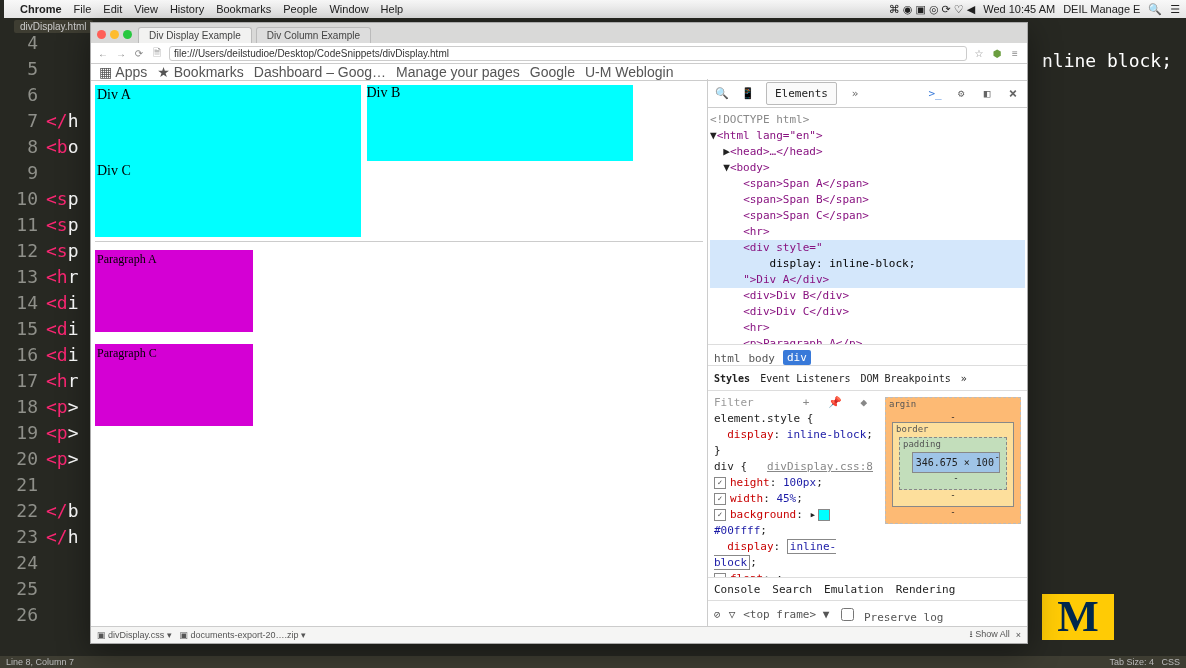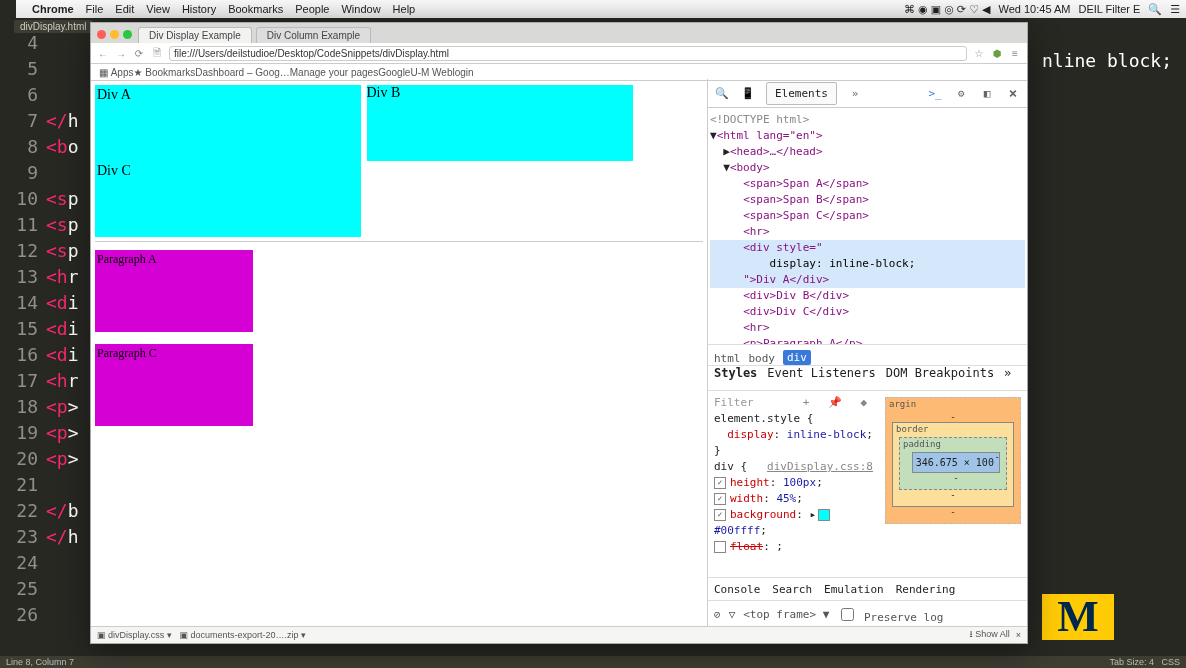--- a/index.html
+++ b/index.html
@@ -1,18 +1,18 @@
 <!DOCTYPE html>
 <html><head>
 <meta charset="utf-8">
 <style>
   html,body{margin:0;padding:0;font-family:"Helvetica Neue",Arial,sans-serif;font-size:12px;background:#1e1f1c;color:#ddd;overflow:hidden}
   .screen{position:relative;width:1186px;height:668px;background:#272822}
   
-  .menubar{position:absolute;top:0;left:16px;right:0;height:18px;background:linear-gradient(#f8f8f8,#e6e6e6);color:#222;display:flex;align-items:center;font-size:11px}
+  .menubar{position:absolute;top:0;left:4px;right:0;height:18px;background:linear-gradient(#f8f8f8,#e6e6e6);color:#222;display:flex;align-items:center;font-size:11px}
   .menubar .apple{margin:0 8px;font-size:13px}
   .menubar .mitem{margin-right:12px}
   .menubar .mitem.bold{font-weight:700}
   .menubar .right{margin-left:auto;display:flex;align-items:center;gap:8px;margin-right:6px}
   .menubar .right span{white-space:nowrap}
   
   .editor-gutter{position:absolute;left:0;top:30px;width:46px;bottom:12px;text-align:right;color:#8f908a;font-family:Menlo,monospace;font-size:18px}
   .editor-gutter div{padding-right:8px;line-height:26px}
   .editor-body{position:absolute;left:46px;top:30px;right:0;bottom:12px;font-family:Menlo,monospace;font-size:18px;line-height:26px;color:#f8f8f2;overflow:hidden}
   .editor-body .row{height:26px;white-space:pre}
@@ -24,21 +24,21 @@
   .chrome{position:absolute;left:90px;top:22px;width:936px;height:620px;background:#fff;border:1px solid #aaa;box-shadow:0 8px 30px rgba(0,0,0,.4)}
   .chrome-tabs{height:20px;background:#d9d9d8;display:flex;align-items:flex-end;font-size:10px;color:#444}
   .chrome-tabs .lights{display:flex;gap:4px;margin:0 6px 4px 6px}
   .chrome-tabs .lights span{width:9px;height:9px;border-radius:50%}
   .l-red{background:#ff5f57}.l-yel{background:#febc2e}.l-grn{background:#28c840}
   .chrome-tab{background:#f2f2f1;border:1px solid #bbb;border-bottom:none;border-radius:3px 3px 0 0;padding:2px 10px;margin-right:4px}
   .chrome-tab.inactive{background:#ddd}
   .chrome-url{height:20px;display:flex;align-items:center;gap:6px;padding:0 6px;border-bottom:1px solid #ccc;font-size:10px;color:#555}
   .chrome-url .nav{width:12px;text-align:center;color:#888}
   .chrome-url input{flex:1;border:1px solid #ccc;border-radius:3px;padding:1px 4px;font-size:10px;color:#333}
-  .chrome-bookmarks{height:16px;display:flex;align-items:center;padding:0 8px;border-bottom:1px solid #ccc;font-size:10px;color:#555}
+  .chrome-bookmarks{height:16px;display:flex;align-items:center;gap:10px;padding:0 8px;border-bottom:1px solid #ccc;font-size:14px;color:#555}
   .chrome-bookmarks span{white-space:nowrap}
   .chrome-content{position:absolute;top:56px;left:0;right:0;bottom:16px;display:flex}
   .page{flex:0 0 608px;padding:6px 4px;font-family:"Times New Roman",serif;font-size:14px;color:#000;overflow:hidden}
   .page .cyan{background:#00ffff;height:100px;display:inline-block;vertical-align:top}
   .page .cyan.divA{width:266px;height:152px}
   .page .cyan.divB{width:266px;height:76px;margin-left:2px}
   .page .hr{border:none;border-top:1px solid #ccc;margin:4px 0}
   .page .row1{height:152px;margin-bottom:4px}
   .page .para{background:#d400d4;width:154px;height:78px;margin:8px 0 12px 0;color:#000;font-size:12px;padding:2px 2px}
   
@@ -49,21 +49,21 @@
   .dt-toolbar .tab.active{border:1px solid #bbb;background:#fafafa;border-radius:2px}
   .dt-toolbar .spacer{flex:1}
   .dt-elements{flex:0 0 228px;overflow:auto;padding:4px 2px;line-height:16px}
   .dt-elements .ln{white-space:pre}
   .dt-elements .hl{background:#d4e7fb}
   .el-tag{color:#881280}
   .el-txt{color:#000}
   .el-com{color:#898989}
   .dt-breadcrumb{height:20px;border-top:1px solid #ddd;border-bottom:1px solid #ddd;display:flex;align-items:flex-end;gap:8px;padding:0 6px;font-size:11px;color:#555}
   .dt-breadcrumb .sel{background:#3879d9;color:#fff;padding:1px 4px;border-radius:2px}
-  .dt-subtabs{height:24px;border-bottom:1px solid #ddd;display:flex;align-items:flex-start;gap:10px;padding:0 6px;font-size:12px}
+  .dt-subtabs{height:24px;border-bottom:1px solid #ddd;display:flex;align-items:center;gap:10px;padding:0 6px;font-size:10px}
   .dt-subtabs .sel{font-weight:600}
   .dt-styles{flex:1;min-height:0;display:flex;border-bottom:1px solid #ddd}
   .dt-styles-left{flex:1;padding:4px 6px;line-height:16px;overflow:hidden}
   .dt-styles-left .filter{color:#999}
   .css-prop{color:#c80000}
   .css-val{color:#1a1aa6}
   .css-sel{color:#222}
   .chk{display:inline-block;width:10px;height:10px;border:1px solid #888;margin-right:4px;vertical-align:middle;font-size:8px;line-height:10px;text-align:center}
   .chk.on::after{content:"✓";color:#444}
   .boxmodel{width:136px;padding:6px;font-size:9px}
@@ -94,21 +94,21 @@
     <span class="mitem">Edit</span>
     <span class="mitem">View</span>
     <span class="mitem">History</span>
     <span class="mitem">Bookmarks</span>
     <span class="mitem">People</span>
     <span class="mitem">Window</span>
     <span class="mitem">Help</span>
     <div class="right">
       <span>⌘ ◉ ▣ ◎ ⟳ ♡ ◀</span>
       <span>Wed 10:45 AM</span>
-      <span>DEIL Filter E</span>
+      <span>DEIL Manage E</span>
       <span>🔍</span>
       <span>☰</span>
     </div>
   </div>
 
   <div class="tab-editor">divDisplay.html</div>
   <div class="editor-gutter">
     <div>4</div>
       <div>5</div>
       <div>6</div>
@@ -256,20 +256,21 @@
             <div><span class="filter">Filter</span>
               <span class="styles-icons">+ 📌 ◆</span></div>
             <div class="css-sel">element.style {</div>
             <div>&nbsp;&nbsp;<span class="css-prop">display</span>: <span class="css-val">inline-block</span>;</div>
             <div>}</div>
             <div><span class="css-sel">div {</span>
               <span style="float:right;color:#888;text-decoration:underline">divDisplay.css:8</span></div>
             <div><span class="chk on"></span><span class="css-prop">height</span>: <span class="css-val">100px</span>;</div>
             <div><span class="chk on"></span><span class="css-prop">width</span>: <span class="css-val">45%</span>;</div>
             <div><span class="chk on"></span><span class="css-prop">background</span>: ▸<span class="swatch"></span><span class="css-val">#00ffff</span>;</div>
+            <div>&nbsp;&nbsp;<span class="css-prop">display</span>: <span class="css-val" style="border:1px solid #888;padding:0 2px">inline-block</span>;</div>
             <div><span class="chk"></span><span class="css-prop" style="text-decoration:line-through">float</span>: ;</div>
           </div>
           <div class="boxmodel">
             <div class="bm-margin">
                 <span class="bm-lbl">argin</span>
               <div style="text-align:center">-</div>
               <div class="bm-border">
                   <span class="bm-lbl">border</span>
                   <span style="float:right">-</span>
                 <div class="bm-padding">

